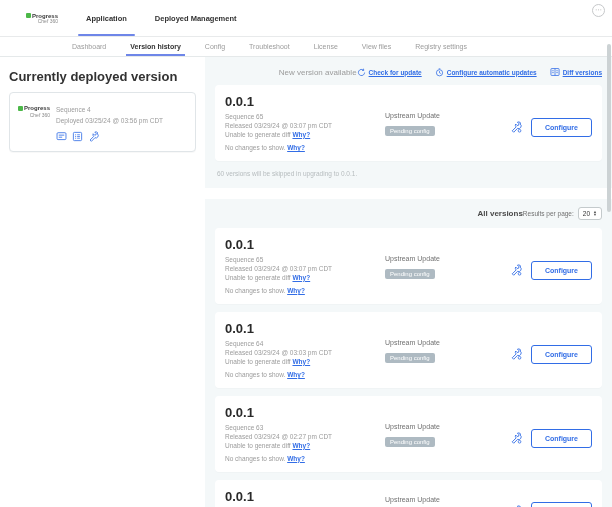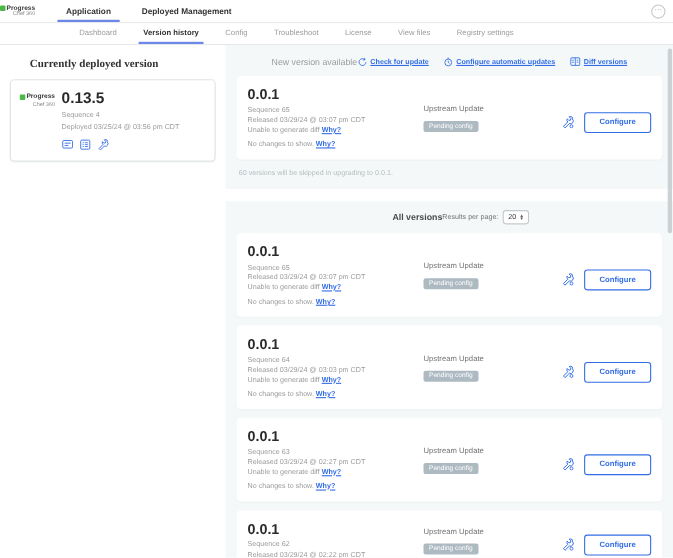--- a/index.html
+++ b/index.html
@@ -1,50 +1,50 @@
 <!DOCTYPE html>
 <html><head>
 <meta charset="utf-8">
 <style>
   * { margin:0; padding:0; box-sizing:border-box; }
   html,body { width:612px; height:507px; overflow:hidden; }
   body { font-family:"Liberation Sans", sans-serif; background:#ffffff; color:#323232; position:relative; }
 
   
-  .topbar { height:21px; display:flex; align-items:center; border-bottom:1px solid #e8eaeb; background:#fff; padding:0 0; position:relative; }
+  .topbar { height:37px; display:flex; align-items:center; border-bottom:1px solid #e8eaeb; background:#fff; padding:0 26px; position:relative; }
   .logo { display:flex; flex-direction:column; align-items:flex-end; margin-right:14px; line-height:1; }
   .logo-line1 { display:flex; align-items:center; gap:1px; font-size:6px; font-weight:bold; color:#3a3a3a; }
   .logo-mark { width:5px; height:5px; background:#4cb848; border-radius:1px; display:inline-block; }
   .logo-line2 { font-size:5px; color:#8a8a8a; }
   .top-tab { font-size:7.5px; font-weight:bold; color:#323232; padding:0 14px; height:100%; display:flex; align-items:center; position:relative; cursor:pointer; }
   .top-tab.active::after { content:""; position:absolute; left:6px; right:6px; bottom:0; height:2px; background:#6e86e8; border-radius:1px; }
   .menu-btn { position:absolute; right:7px; top:4px; width:13px; height:13px; border:1px solid #c6c8ca; border-radius:50%; color:#9b9b9b; font-size:7px; line-height:10px; text-align:center; cursor:pointer; }
 
   
   .subnav { height:20px; display:flex; align-items:center; gap:24px; padding-left:72px; border-bottom:1px solid #e5e9ea; background:#fff; }
   .subnav-item { font-size:7px; color:#9b9b9b; height:100%; display:flex; align-items:center; position:relative; cursor:pointer; }
   .subnav-item.active { color:#323232; font-weight:bold; }
   .subnav-item.active::after { content:""; position:absolute; left:-4px; right:-4px; bottom:0; height:2px; background:#6e86e8; }
 
   
   .content { display:flex; height:466px; }
   .left-col { width:205px; padding:10px 9px 0 9px; background:#fff; }
-  .left-heading { font-size:10px; font-weight:bold; color:#323232; margin:2px 0 8px 18px;font-family:Liberation Serif, serif; }
+  .left-heading { font-size:13px; font-weight:bold; color:#323232; margin:2px 0 8px 0; }
   .deployed-card { background:#fff; border:1px solid #e0e5e8; border-radius:4px; padding:9px 8px; box-shadow:0 1px 1px rgba(0,0,0,.03); }
   .deployed-inner { display:flex; gap:6px; }
   .dep-logo { display:flex; flex-direction:column; align-items:flex-end; line-height:1.2; padding-top:3px; min-width:30px; }
   .dep-version { font-size:14px; font-weight:bold; color:#2a2a2a; line-height:1.1; }
   .dep-muted { font-size:6.5px; color:#9b9b9b; margin-top:4px; }
   .dep-icons { display:flex; gap:5px; margin-top:7px; }
   .dep-icons svg { cursor:pointer; }
 
   .right-col { flex:1; display:flex; flex-direction:column; }
   .panel { background:#f4f8f9; padding:8px 10px; }
   .panel-a { padding-top:10px; }
-  .panel-header { display:flex; align-items:center; justify-content:center; margin-bottom:8px; }
+  .panel-header { display:flex; align-items:center; justify-content:flex-end; margin-bottom:8px; }
   .panel-title-muted { font-size:8px; color:#9b9b9b; }
   .panel-title-dark { font-size:8px; color:#4a4a4a; font-weight:bold;margin-left:21px; }
   .links { display:flex; align-items:center; gap:13px; }
   .hlink { display:flex; align-items:center; gap:3px; font-size:6.5px; color:#326de6; cursor:pointer; white-space:nowrap; }
   .hlink span { text-decoration:underline; font-weight:bold; }
 
   .ver-card { background:#fff; border-radius:4px; padding:9px 10px; margin-bottom:8px; box-shadow:0 1px 1px rgba(0,0,0,.02); }
   .row { display:flex; align-items:center; }
   .row-left { width:160px; }
   .row-version { font-size:13px; font-weight:bold; color:#2a2a2a; line-height:1.2; margin-bottom:2px; }
@@ -100,21 +100,20 @@
     <div class="deployed-card">
       <div class="deployed-inner">
         <div class="dep-logo">
           <div class="logo-line1">
               <span class="logo-mark"></span>
               <span>Progress</span>
             </div>
           <div class="logo-line2">Chef 360</div>
         </div>
         <div>
-          <div class="dep-version">0.13.5</div>
           <div class="dep-muted">Sequence 4</div>
           <div class="dep-muted">Deployed 03/25/24 @ 03:56 pm CDT</div>
           <div class="dep-icons">
             <svg width="11" height="11" viewBox="0 0 16 16">
               <rect x="1.5" y="2.5" width="13" height="10" rx="1.5" fill="none" stroke="#326de6" stroke-width="1.2"></rect>
               <path d="M4 6h8M4 9h5" stroke="#326de6" stroke-width="1.2"></path>
             </svg>
             <svg width="11" height="11" viewBox="0 0 16 16">
               <rect x="2" y="2" width="12" height="12" rx="1.5" fill="none" stroke="#326de6" stroke-width="1.2"></rect>
               <path d="M4.5 5.5h1.5M7.5 5.5h4M4.5 8h1.5M7.5 8h4M4.5 10.5h1.5M7.5 10.5h4" stroke="#326de6" stroke-width="1.1"></path>

